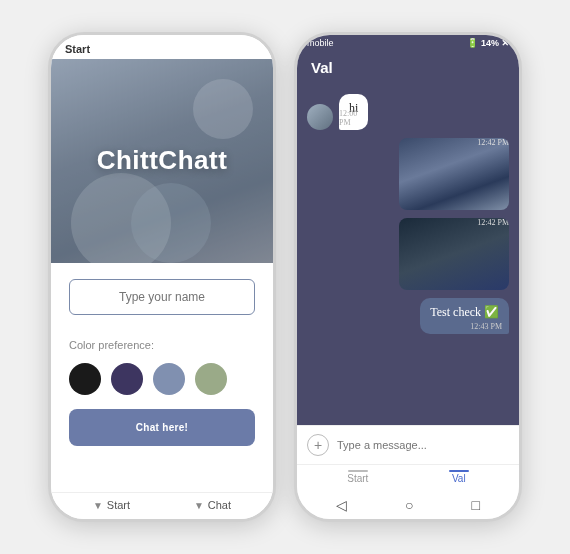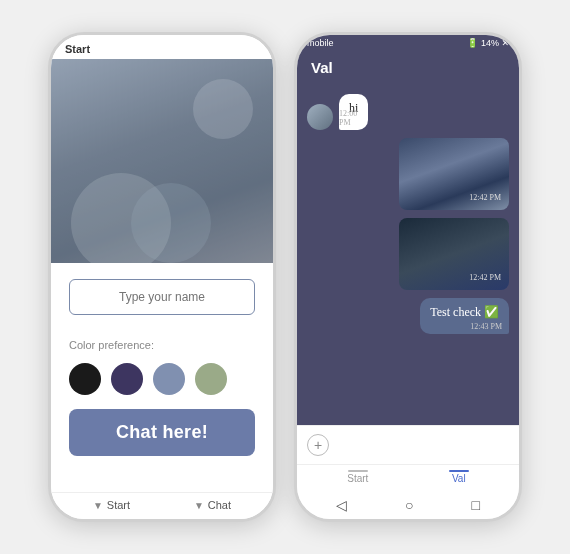--- a/index.html
+++ b/index.html
@@ -123,21 +123,21 @@
       border-radius: 50%;
       cursor: pointer;
     }
 
     .chat-btn {
       background: #6b7ba8;
       color: #fff;
       border: none;
       border-radius: 8px;
       padding: 13px;
-      font-size: 18px;
+      font-size: 10px;
       font-weight: 700;
       cursor: pointer;
       width: 100%;
       margin-top: 4px;
       letter-spacing: 0.3px;
     }
 
     .phone-left-bottom-bar {
       background: #fff;
       display: flex;
@@ -182,20 +182,21 @@
 
     .status-bar-left {
       font-size: 9px;
     }
 
     .status-bar-right {
       display: flex;
       gap: 4px;
       align-items: center;
       font-size: 9px;
+      font-weight: bold;
     }
 
     .chat-header {
       background: #4a4a6a;
       color: #fff;
       font-size: 15px;
       font-weight: 700;
       padding: 8px 14px 10px 14px;
       flex-shrink: 0;
     }
@@ -274,23 +275,22 @@
     .msg-image {
       border-radius: 8px;
       overflow: hidden;
       position: relative;
     }
 
     .img-placeholder {
       width: 110px;
       height: 72px;
       display: flex;
-      align-items: flex-end;
       justify-content: flex-end;
-      padding: 8px;
+      padding: 0;
     }
 
     .img-placeholder-1 {
       background: linear-gradient(160deg, #3a4a6a 0%, #6a7a9a 40%, #2a3a5a 70%, #8090a8 100%);
     }
 
     .img-placeholder-2 {
       background: linear-gradient(160deg, #1a2a3a 0%, #3a4a5a 50%, #2a3a6a 100%);
     }
 
@@ -391,20 +391,21 @@
   </div>
 
   <div class="phone-left-hero">
     <div class="hero-people">
 
       <div class="hero-circle" style="width:100px;height:100px;bottom:-10px;left:20px;background:#c8d0d8;"></div>
       <div class="hero-circle" style="width:80px;height:80px;bottom:0px;left:80px;background:#a0b0c0;"></div>
       <div class="hero-circle" style="width:60px;height:60px;top:20px;right:20px;background:#d0d8e0;"></div>
     </div>
     <div class="hero-overlay"></div>
+    <span class="hero-title">ChittChatt</span>
   </div>
 
   <div class="phone-left-body">
     <input class="name-input" type="text" placeholder="Type your name" style="">
 
     <div class="color-label">Color preference:</div>
 
     <div class="color-swatches">
       <div class="swatch" style="background:#1a1a1a;"></div>
       <div class="swatch" style="background:#3d3560;"></div>
@@ -471,20 +472,21 @@
     <div class="msg-row sent">
       <div class="bubble sent">
         <span>Test check ✅</span>
         <span class="bubble-time">12:43 PM</span>
       </div>
     </div>
   </div>
 
   <div class="chat-input-bar">
     <div class="add-btn">+</div>
+    <input class="message-input" type="text" placeholder="Type a message..." style="">
   </div>
 
   <div class="phone-right-bottom-bar">
     <div class="bottom-tab-right">
       <div class="tab-icon-bar inactive"></div>
       <span>Start</span>
     </div>
     <div class="bottom-tab-right active">
       <div class="tab-icon-bar"></div>
       <span>Val</span>

